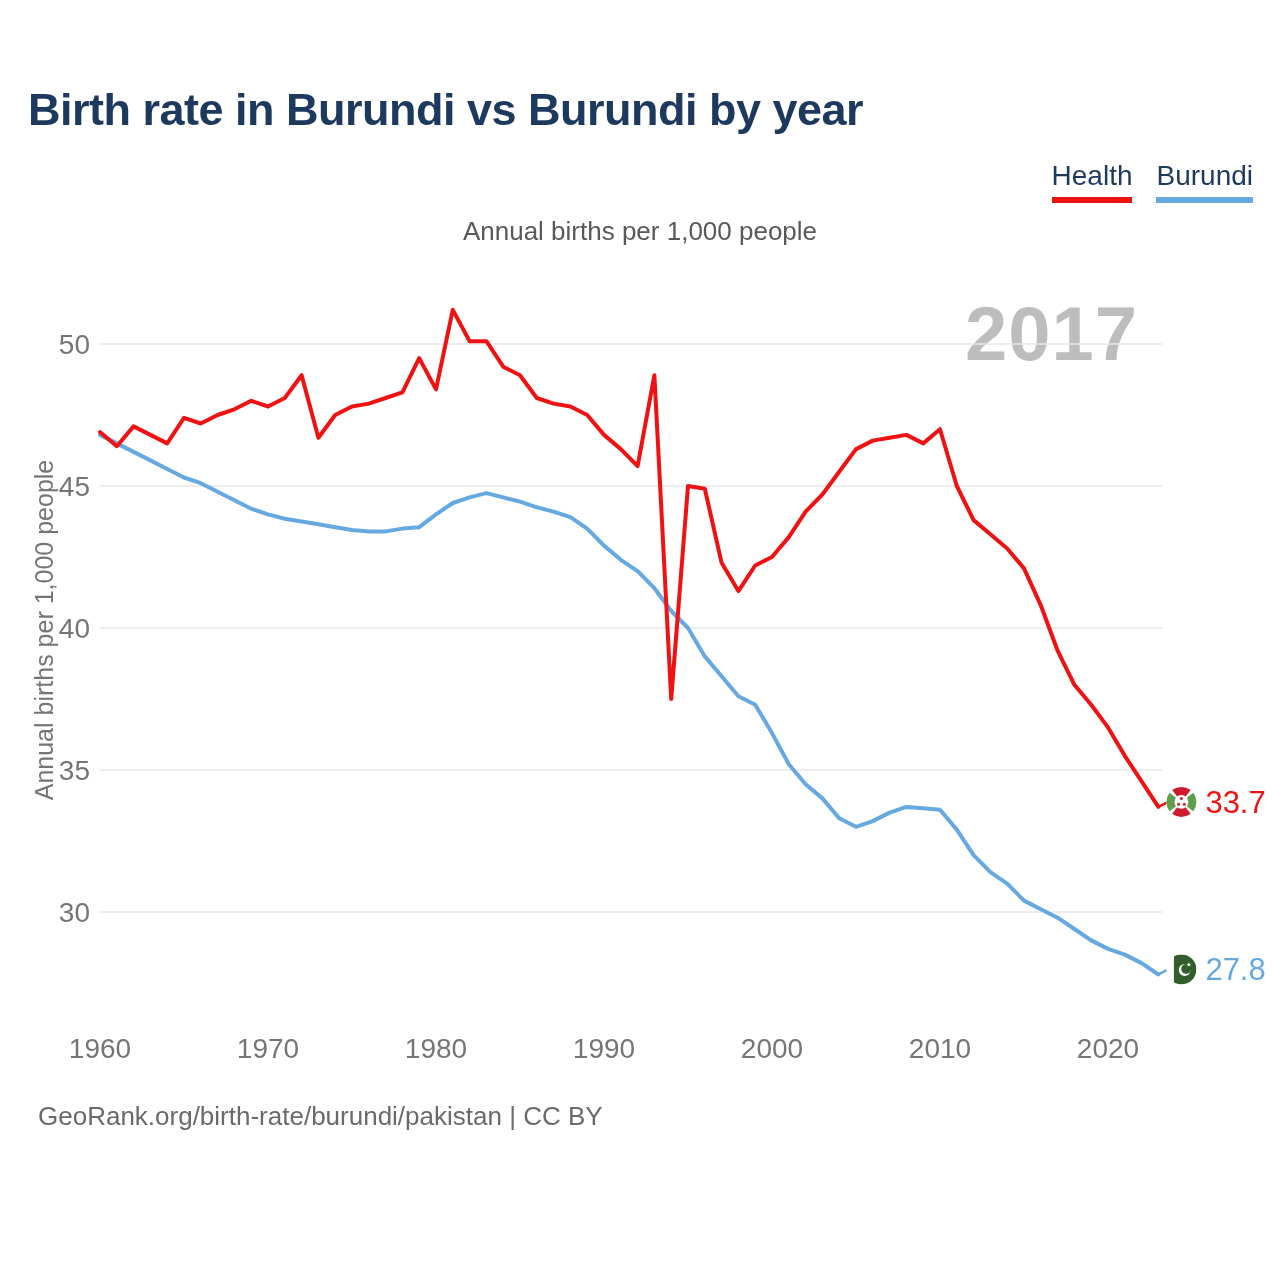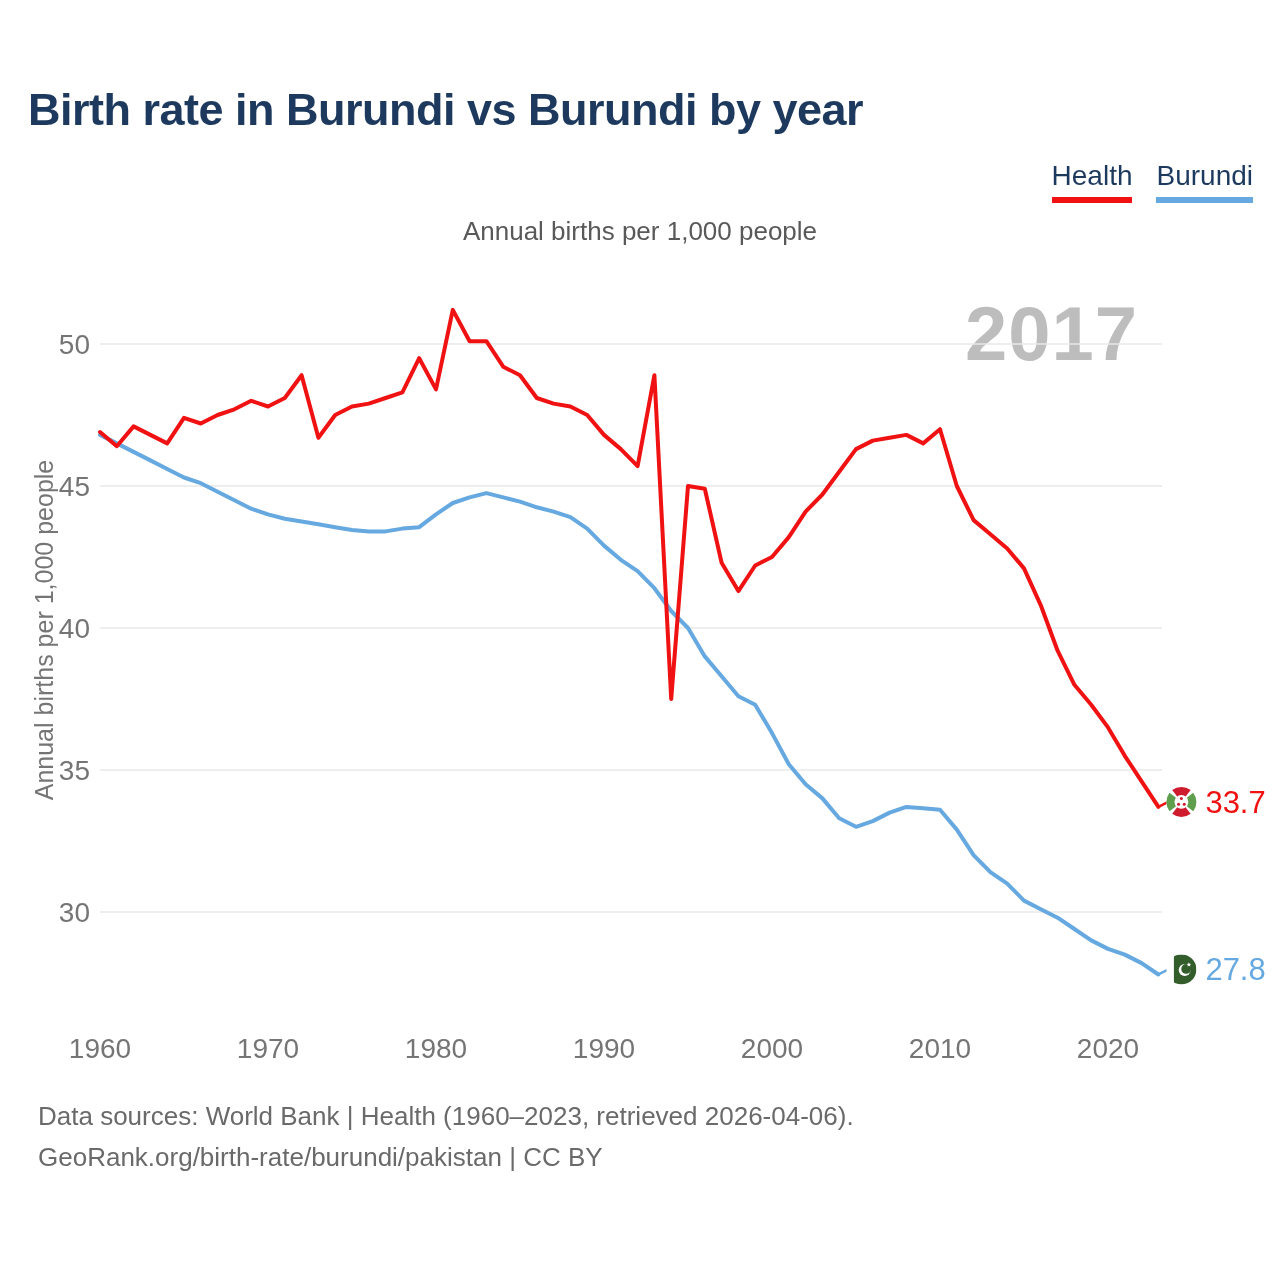--- a/index.html
+++ b/index.html
@@ -99,15 +99,14 @@
       <circle cx="1181.4" cy="969.4799999999999" r="15" fill="#ffffff"></circle>
       <rect x="1173.9" y="954.4799999999999" width="22.5" height="30" fill="#335e2b" clip-path="url(#pkclip969)"></rect>
       <circle cx="1184.7" cy="970.0799999999999" r="6" fill="#ffffff"></circle>
       <circle cx="1186.2" cy="968.8799999999999" r="4.95" fill="#335e2b"></circle>
       <polygon points="1188.90,962.28 1189.49,963.86 1191.18,963.94 1189.86,964.99 1190.31,966.62 1188.90,965.69 1187.49,966.62 1187.94,964.99 1186.62,963.94 1188.31,963.86" fill="#ffffff"></polygon>
     </g>
     <text x="1205.4" y="980.4799999999999" font-size="31" fill="#66a8e0">27.8</text>
   </svg>
 
 <div class="footer">
-  <div>Data sources: World Bank | Health (1960–2023, retrieved 2026-04-06).</div>
   <div>GeoRank.org/birth-rate/burundi/pakistan | CC BY</div>
 </div>
 
 </body></html>

